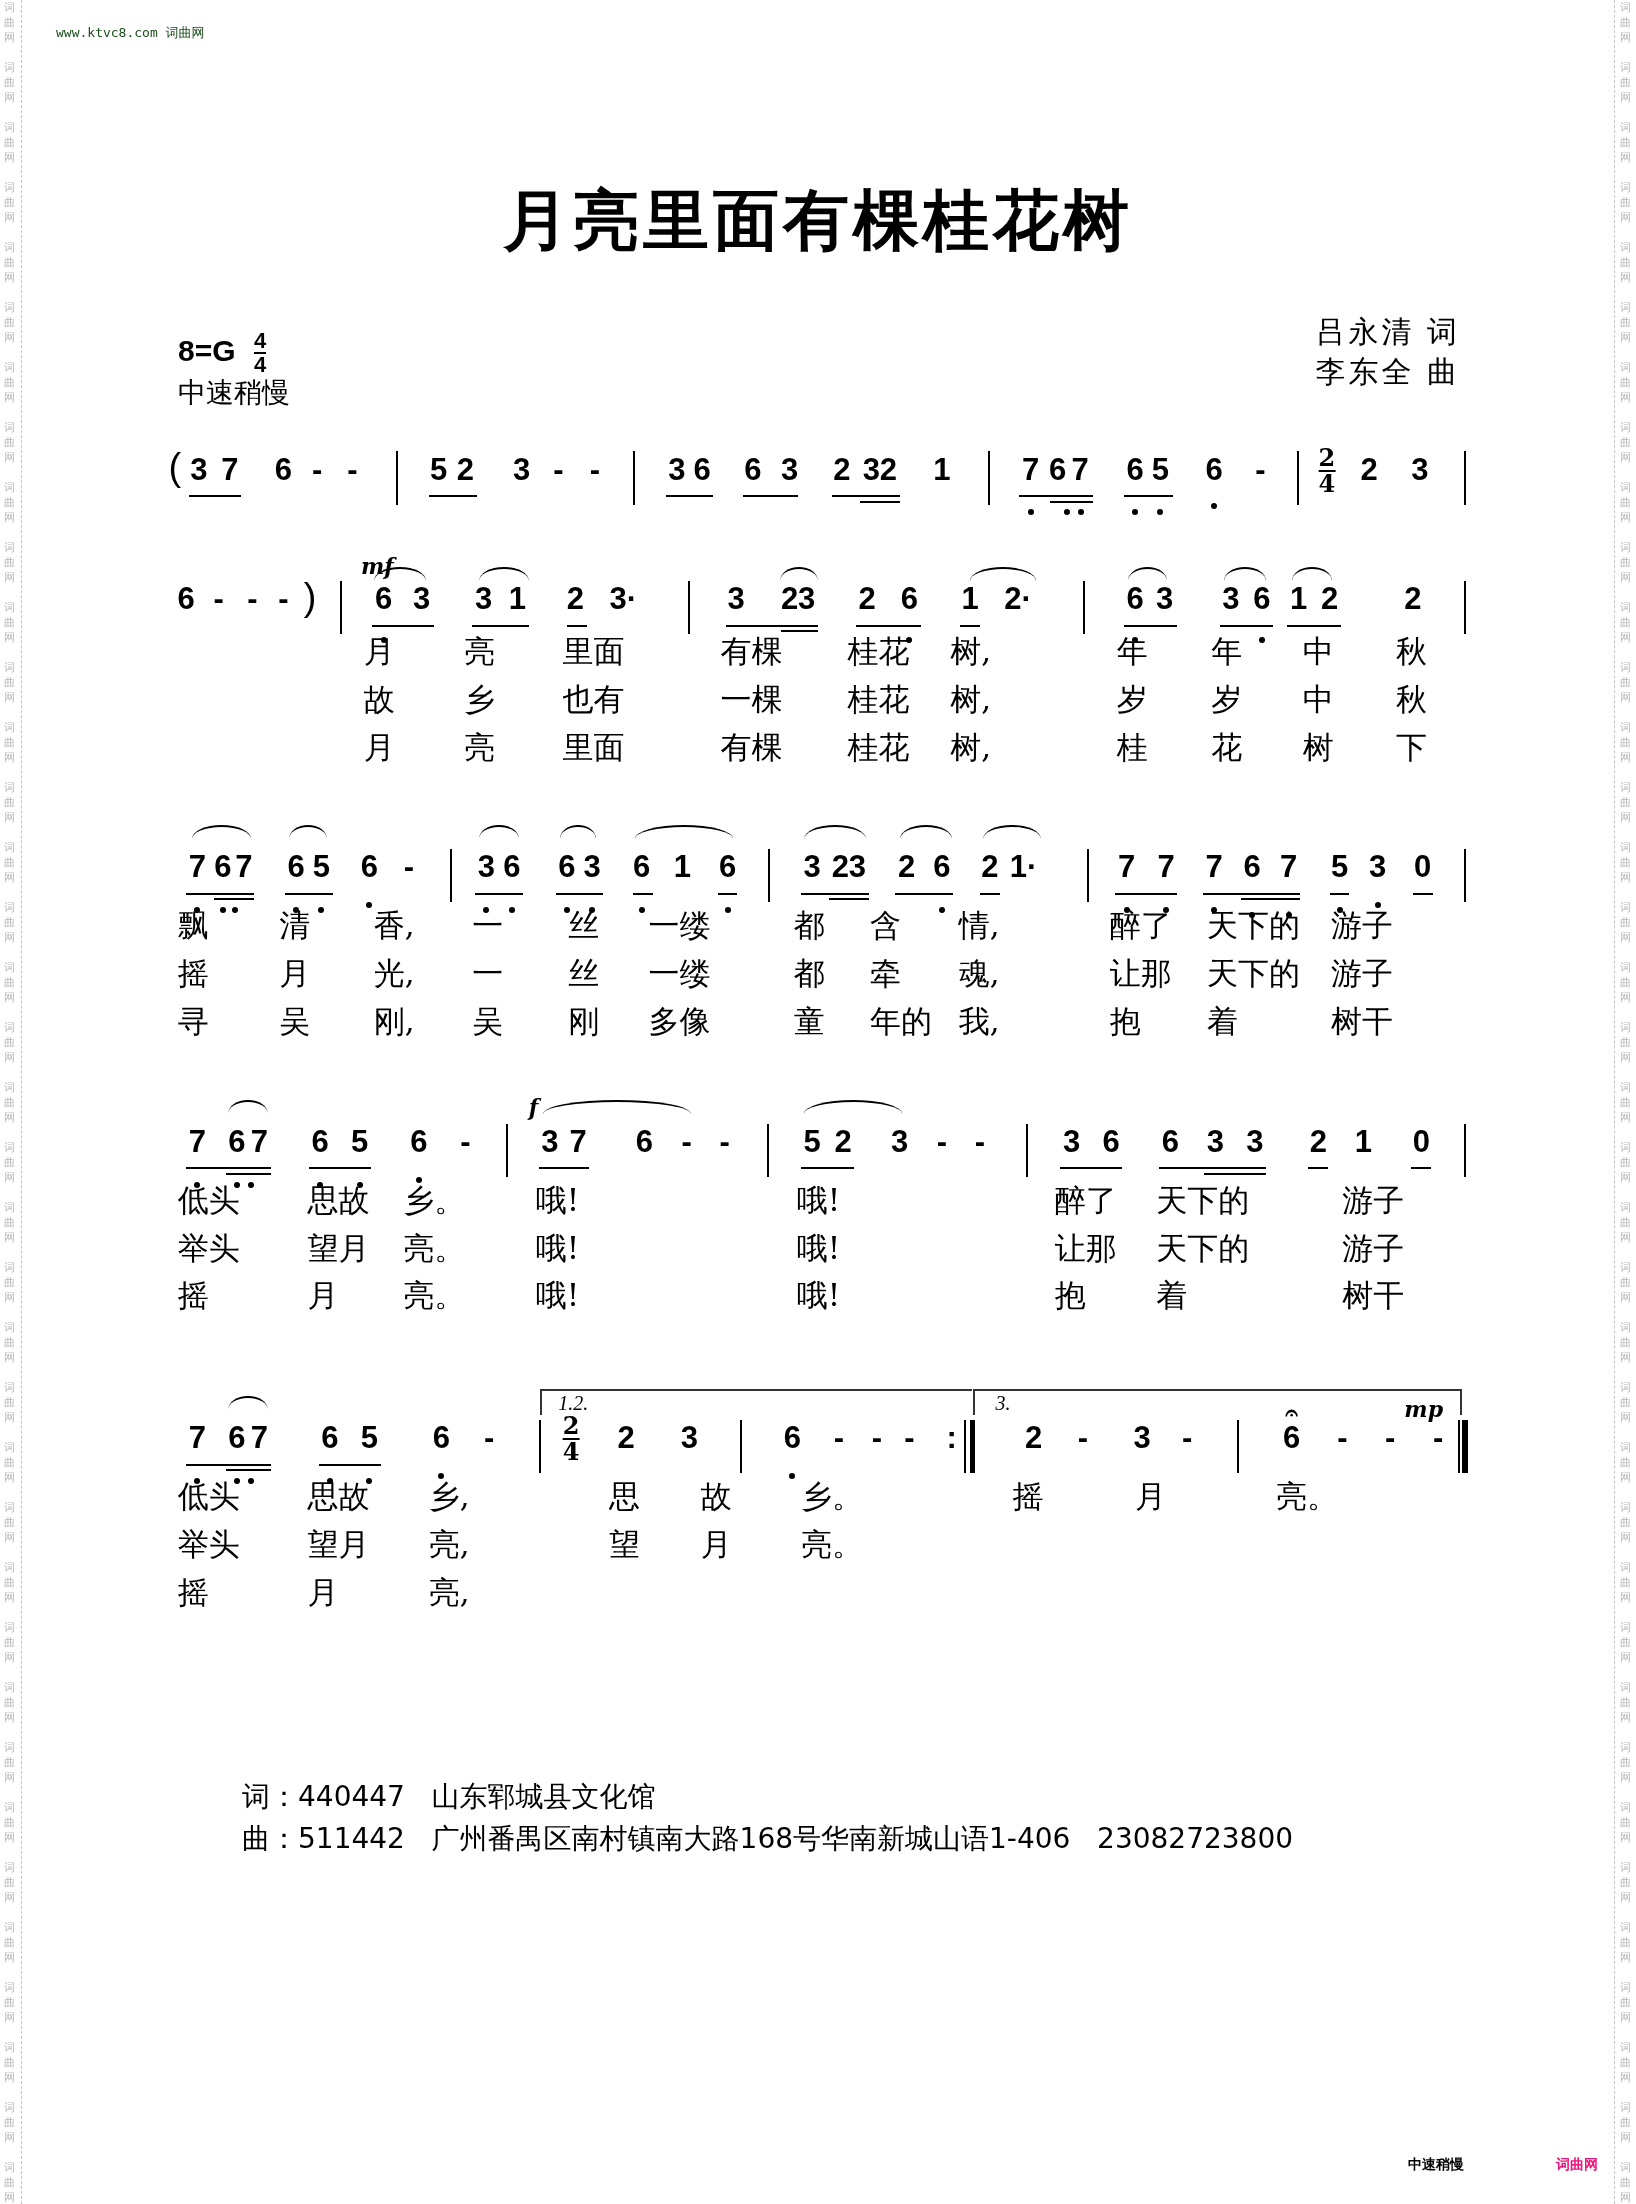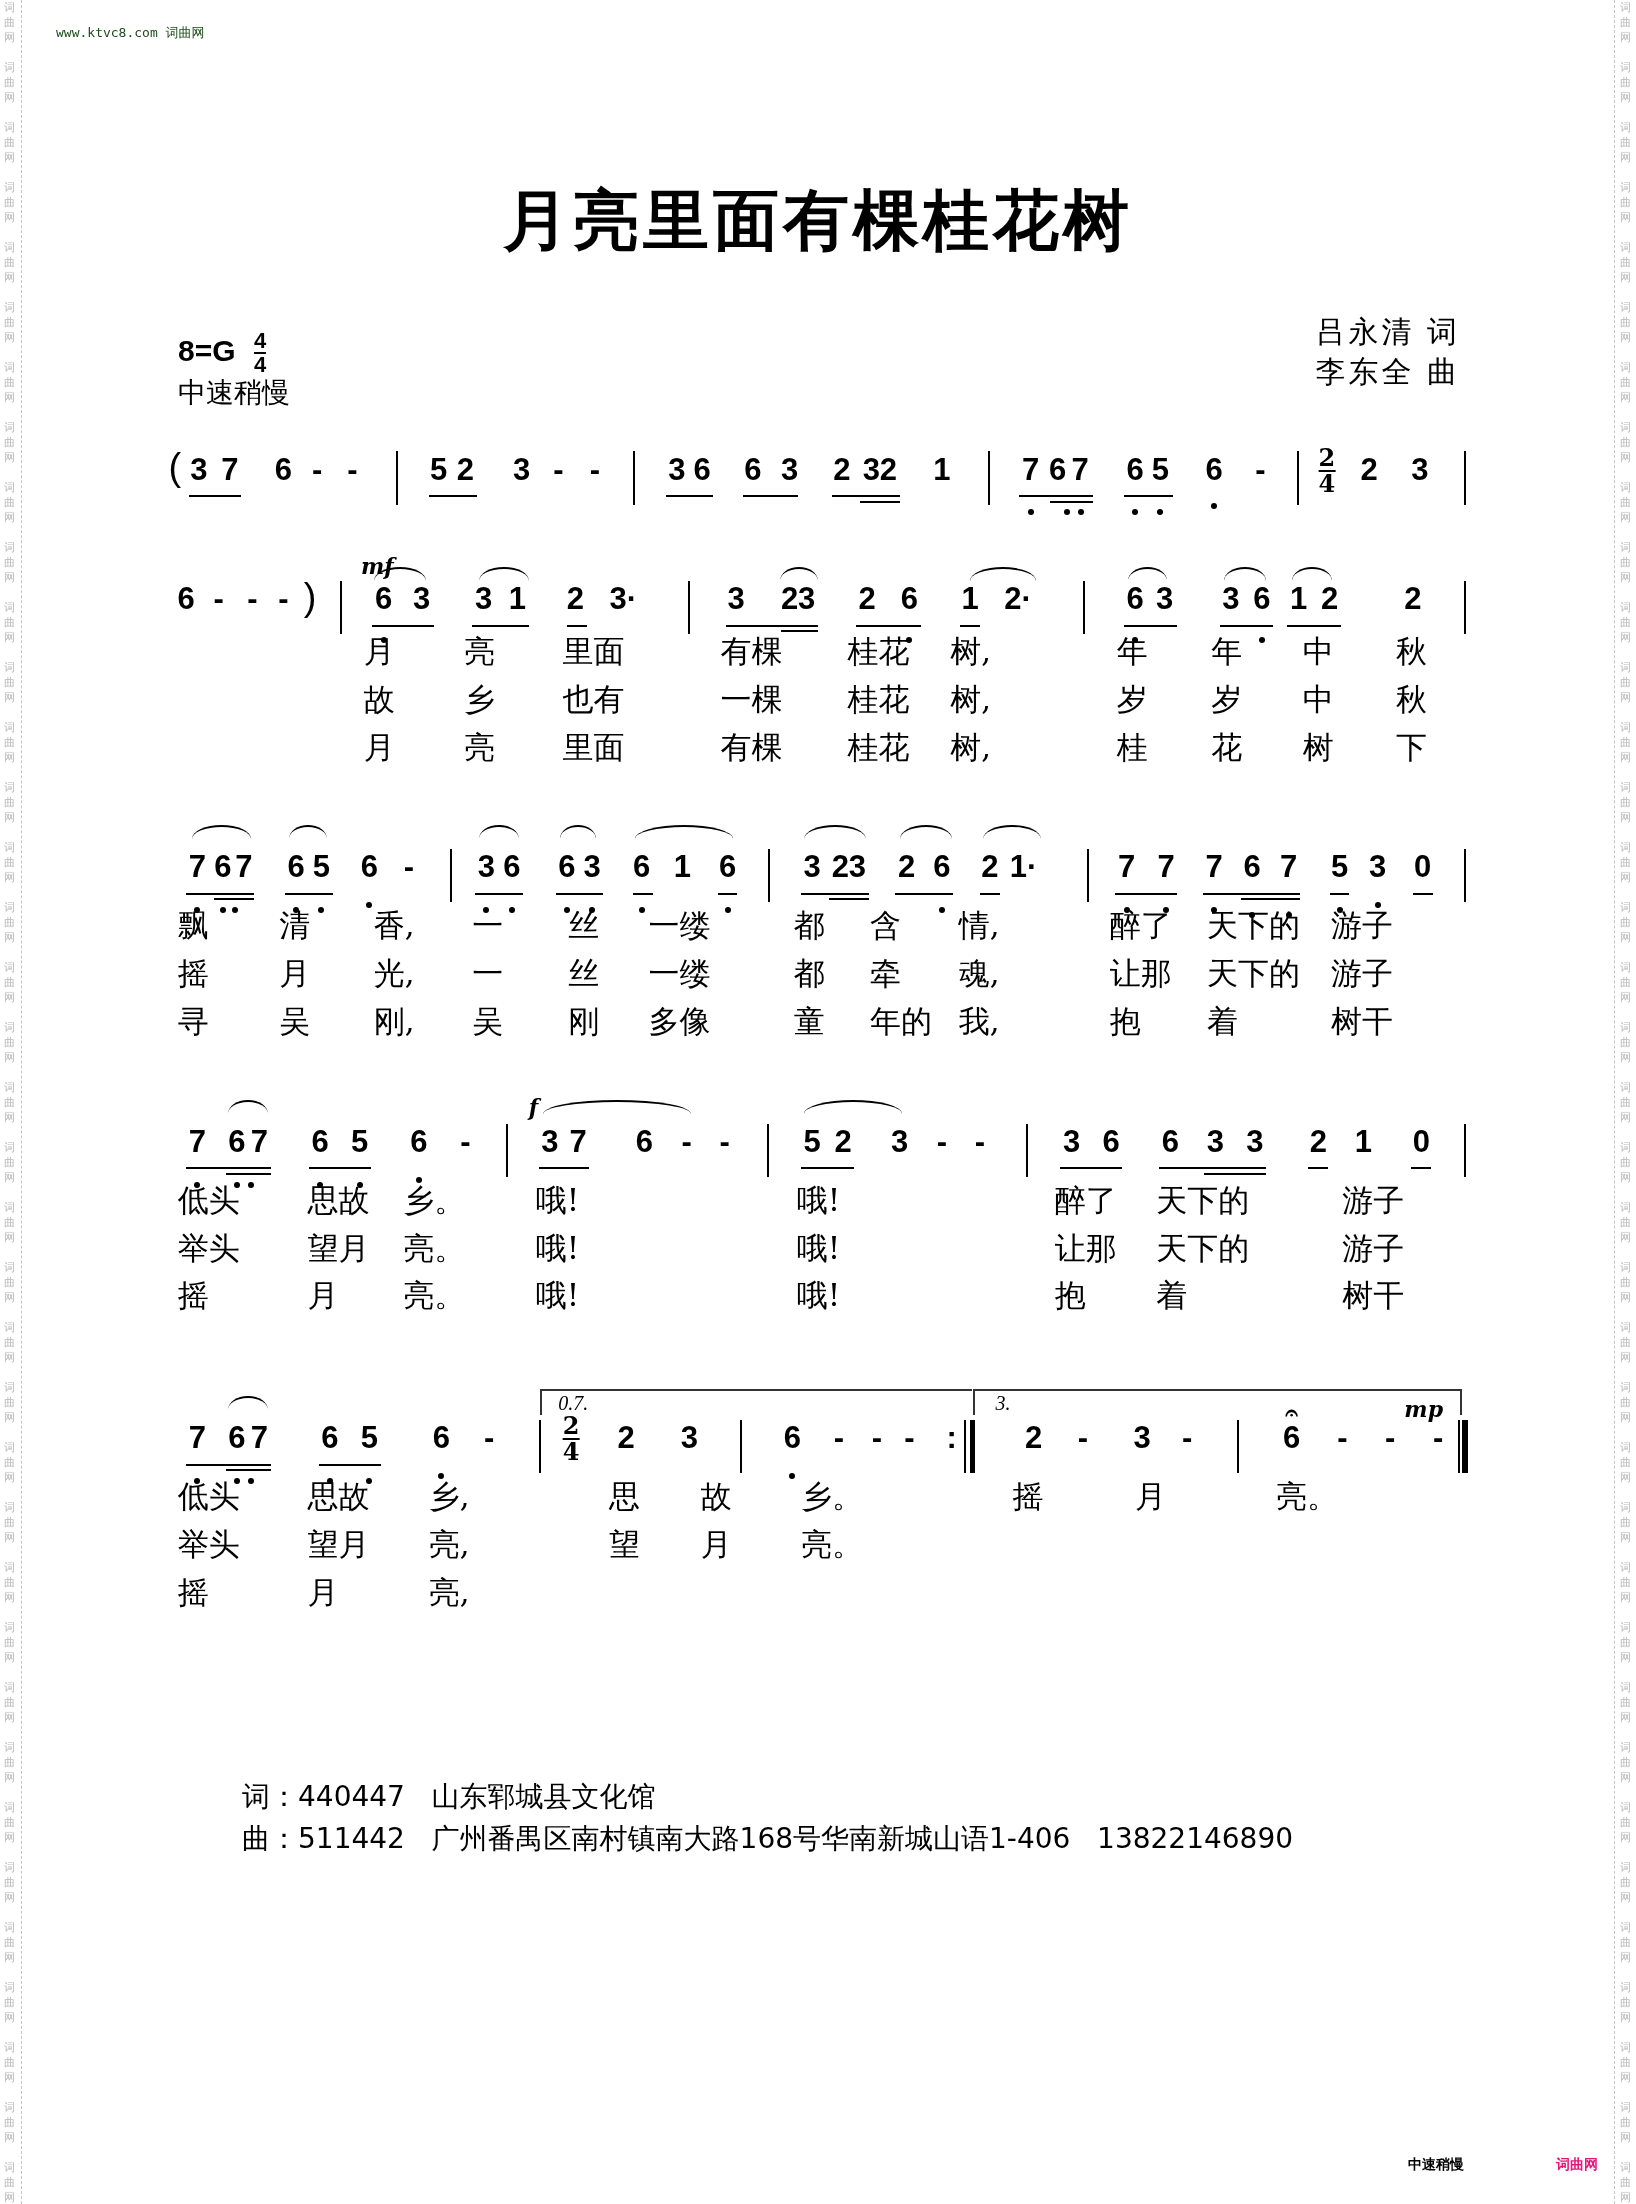--- a/index.html
+++ b/index.html
@@ -605,21 +605,21 @@
     <div class="ul" style="left: 318.66px; top: 1463.58px; width: 62.04px;"></div>
     <div class="dot" style="left: 197.4px; top: 1477.68px;"></div>
     <div class="dot" style="left: 236.88px; top: 1477.68px;"></div>
     <div class="dot" style="left: 250.98px; top: 1477.68px;"></div>
     <div class="dot" style="left: 329.94px; top: 1477.68px;"></div>
     <div class="dot" style="left: 369.42px; top: 1477.68px;"></div>
     <div class="dot" style="left: 441.33px; top: 1473.45px;"></div>
     <div class="slur" style="left: 228.42px; top: 1395.9px; width: 39.48px;"></div>
     <div class="bar" style="left: 538.62px; top: 1419.87px; height: 53.58px;"></div>
     <div class="volta" style="left: 540.03px; top: 1388.85px; width: 430.05px;"></div>
-    <div class="vlabel" style="left: 558.36px; top: 1391.67px;">0.7.</div>
+    <div class="vlabel" style="left: 558.36px; top: 1391.67px;">1.2.</div>
     <div class="n" style="left: 571.05px; top: 1414.23px; font-family: &quot;DejaVu Serif&quot;, serif; font-size: 24px; line-height: 24px; text-align: center;">
       <div style="border-bottom:2px solid #000">2</div>
       <div>4</div>
     </div>
     <div class="n" style="left: 626.04px; top: 1421.28px;">2</div>
     <div class="n" style="left: 689.49px; top: 1421.28px;">3</div>
     <div class="bar" style="left: 740.25px; top: 1419.87px; height: 53.58px;"></div>
     <div class="n" style="left: 792.42px; top: 1421.28px;">6</div>
     <div class="n" style="left: 838.95px; top: 1421.28px;">-</div>
     <div class="n" style="left: 877.02px; top: 1421.28px;">-</div>
@@ -657,16 +657,16 @@
     <div class="ly" style="left: 428.64px; top: 1525.62px;">亮,</div>
     <div class="ly" style="left: 609.12px; top: 1525.62px;">望</div>
     <div class="ly" style="left: 700.77px; top: 1525.62px;">月</div>
     <div class="ly" style="left: 800.88px; top: 1525.62px;">亮。</div>
     <div class="ly" style="left: 177.66px; top: 1573.56px;">摇</div>
     <div class="ly" style="left: 307.38px; top: 1573.56px;">月</div>
     <div class="ly" style="left: 428.64px; top: 1573.56px;">亮,</div>
   </div>
 
 <div class="abs footer" style="top:1778px">词：440447   山东郓城县文化馆</div>
-<div class="abs footer" style="top:1820px">曲：511442   广州番禺区南村镇南大路168号华南新城山语1-406   13822146890</div>
+<div class="abs footer" style="top:1820px">曲：511442   广州番禺区南村镇南大路168号华南新城山语1-406   23082723800</div>
 
 <div class="abs src" style="left:1408px;top:2156px">中速稍慢</div>
 <div class="abs src" style="left:1556px;top:2156px;color:#e8157a">词曲网</div>
 
 </body></html>

